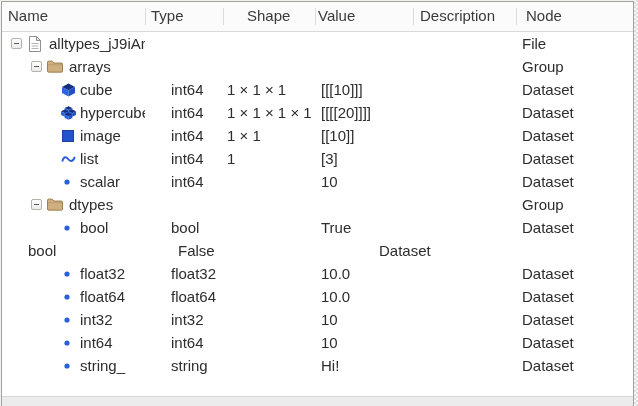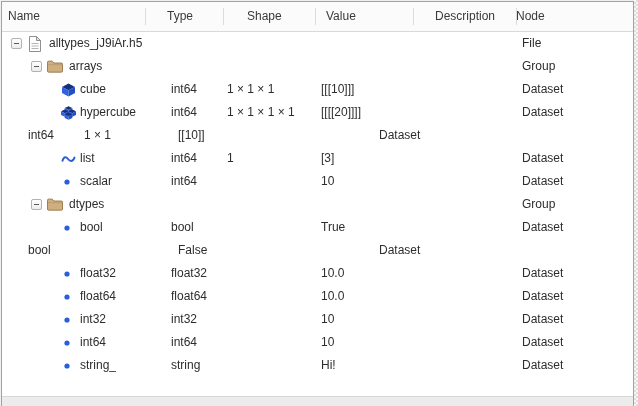--- a/index.html
+++ b/index.html
@@ -1,34 +1,34 @@
 <!DOCTYPE html>
 <html><head>
 <meta charset="utf-8">
 <style>
   html,body{margin:0;padding:0}
   .screen{position:relative;width:638px;height:406px;background:#f0f0ee;overflow:hidden;
-          font-family:"Liberation Sans",sans-serif;font-size:12px;color:#2d2d2d;}
+          font-family:"Liberation Sans",sans-serif;font-size:15px;color:#2d2d2d;}
   .edge-right{position:absolute;top:0;right:0;width:4px;height:406px;
     background-image:
       linear-gradient(45deg,#dedede 25%,transparent 25%,transparent 75%,#dedede 75%),
       linear-gradient(45deg,#dedede 25%,#f6f6f6 25%,#f6f6f6 75%,#dedede 75%);
     background-position:0 0,2px 2px;background-size:4px 4px;}
   .window{position:absolute;left:1px;top:1px;width:633px;height:405px;box-sizing:border-box;
           border:1px solid #a3a39e;border-bottom:none;background:#ececec;}
   .treeview{height:395px;background:#fff;overflow:hidden;border-bottom:1px solid #d6d6d2;box-sizing:border-box;}
   
   .header{display:flex;height:30px;line-height:28px;background:#fbfbfb;
           border-bottom:1px solid #d9d9d9;box-sizing:border-box;color:#3a3a3a;}
   .hcell{position:relative;box-sizing:border-box;white-space:nowrap;overflow:hidden;}
   .hcell:not(:first-child)::before{content:"";position:absolute;left:0;top:6px;bottom:6px;width:1px;background:#dcdcdc;}
   
   .c-name{width:143px}.c-type{width:78px}.c-shape{width:92px}.c-value{width:98px}.c-desc{width:103px}.c-node{flex:1}
-  .hcell.c-name{padding-left:6px}.hcell.c-type{padding-left:22px}.hcell.c-shape{padding-left:24px}
-  .hcell.c-value{padding-left:11px}.hcell.c-desc{padding-left:22px}.hcell.c-node{padding-left:0}
+  .hcell.c-name{padding-left:6px}.hcell.c-type{padding-left:6px}.hcell.c-shape{padding-left:24px}
+  .hcell.c-value{padding-left:3px}.hcell.c-desc{padding-left:7px}.hcell.c-node{padding-left:10px}
   
   .row{display:flex;height:23px;line-height:23px;}
   .cell{box-sizing:border-box;white-space:nowrap;overflow:visible;}
   .cell.c-type{padding-left:26px}.cell.c-shape{padding-left:4px}
   .cell.c-value{padding-left:6px}.cell.c-desc{padding-left:6px}.cell.c-node{padding-left:6px}
   .cell.c-name{display:flex;align-items:center;padding-left:0;overflow:hidden;}
   .indent{flex:0 0 auto;}
   .expander{flex:0 0 auto;position:relative;width:11px;height:11px;margin-right:5px;border:1px solid #b3b3ac;
             border-radius:2px;background:linear-gradient(#fefefe,#ececec);box-sizing:border-box;}
   .expander::after{content:"";position:absolute;left:2px;right:2px;top:4px;height:1px;background:#5a5a5a;}
@@ -139,20 +139,29 @@
               </span>
               <span class="namelabel">hypercube</span>
             </div>
             <div class="cell c-type">int64</div>
             <div class="cell c-shape">1 × 1 × 1 × 1</div>
             <div class="cell c-value">[[[[20]]]]</div>
             <div class="cell c-desc"></div>
             <div class="cell c-node">Dataset</div>
           </div>
           <div class="row lv2">
+            <div class="cell c-name">
+              <span class="indent" style="width: 58px;"></span>
+              <span class="iconbox">
+                <svg width="12" height="12" viewBox="0 0 12 12">
+                  <rect x="0.5" y="0.5" width="11" height="11" fill="#2453ce" stroke="#1a3fa3"></rect>
+                </svg>
+              </span>
+              <span class="namelabel">image</span>
+            </div>
             <div class="cell c-type">int64</div>
             <div class="cell c-shape">1 × 1</div>
             <div class="cell c-value">[[10]]</div>
             <div class="cell c-desc"></div>
             <div class="cell c-node">Dataset</div>
           </div>
           <div class="row lv2">
             <div class="cell c-name">
               <span class="indent" style="width: 58px;"></span>
               <span class="iconbox">

